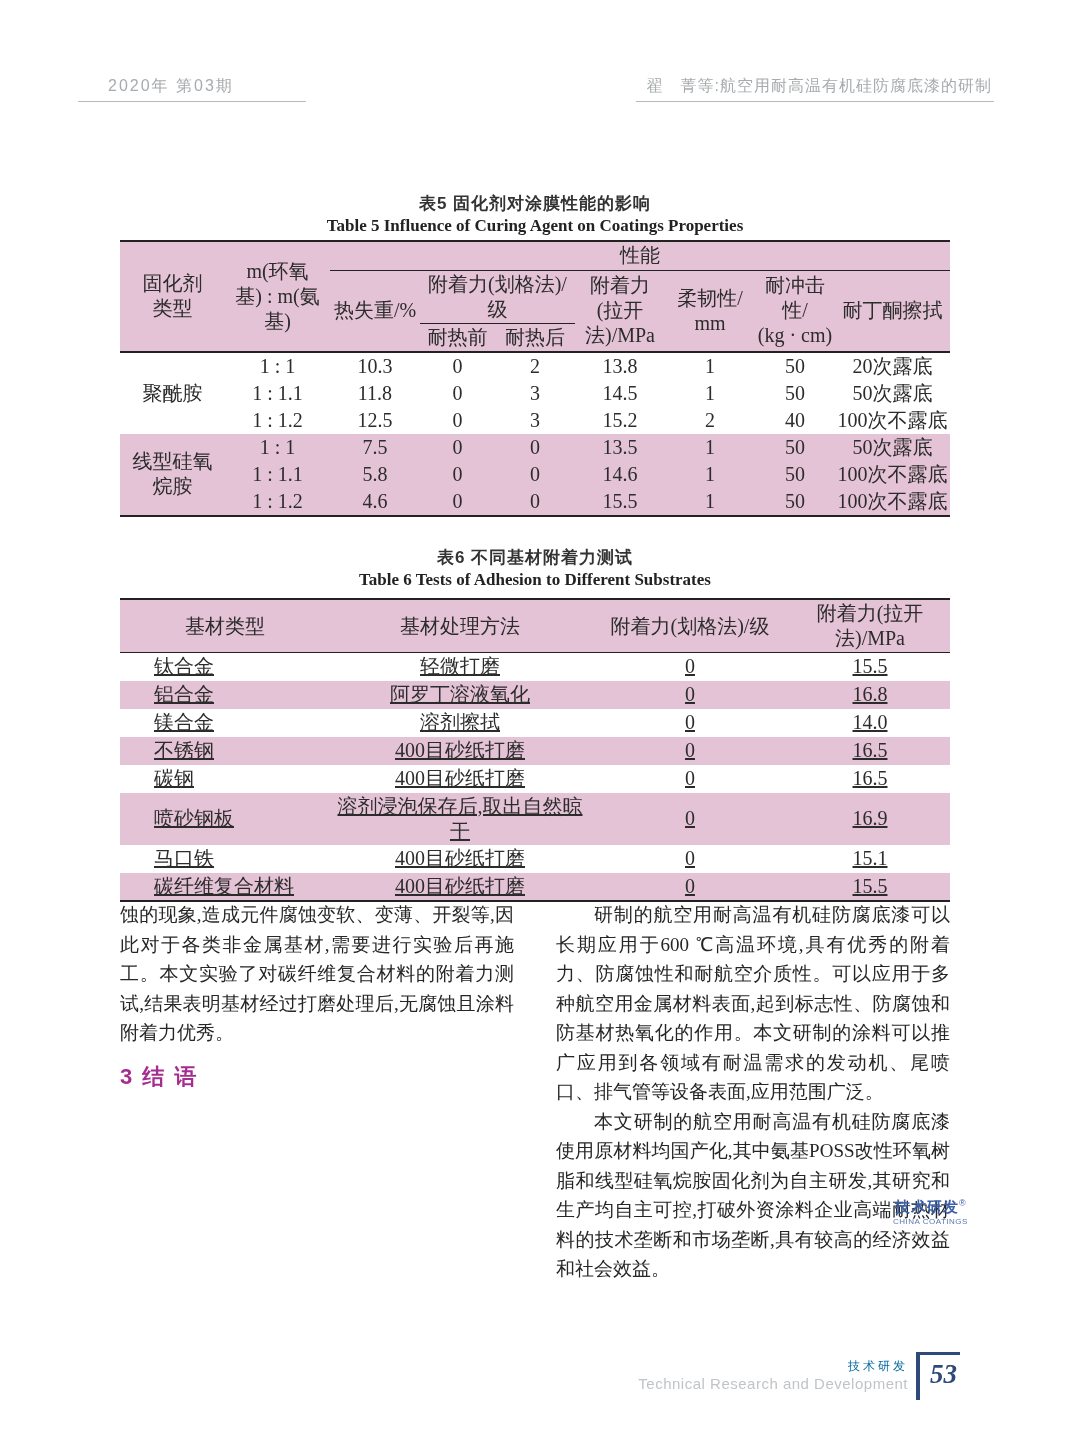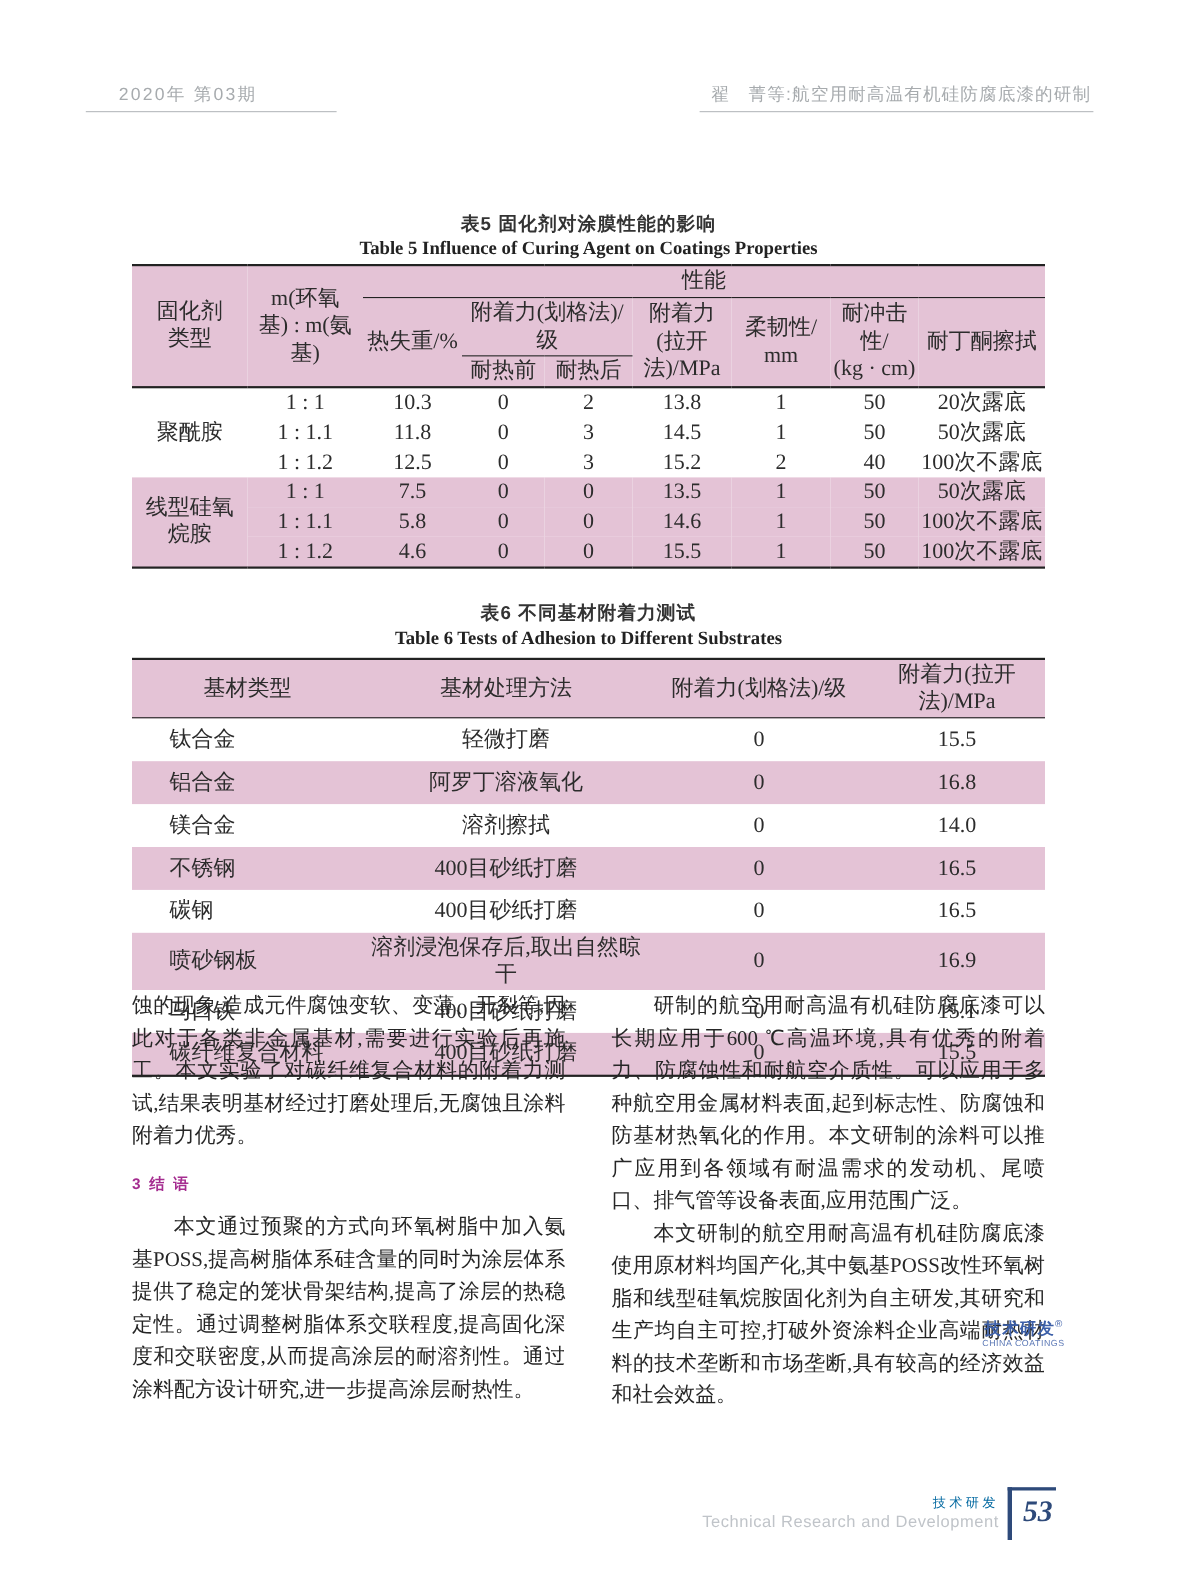--- a/index.html
+++ b/index.html
@@ -29,28 +29,28 @@
         border-top:2px solid #222; border-bottom:2px solid #222; }
   .t5 td.perf { border-bottom:1px solid #222; height:29px; }
   .t5 td.crosscut { border-bottom:1px solid #222; height:23px; }
   .t5 tr.hdr-c td { height:24px; }
   .t5 tr.dfirst td { border-top:2px solid #222; }
   .t5 tr.drow td { height:25px; }
 
   .t6 { position:absolute; left:120px; top:598px; width:830px;
         border-top:2px solid #222; border-bottom:2px solid #222; }
   .t6 tr.hdr td { height:28px; border-bottom:1px solid #222; }
-  .t6 tr.drow td { height:39px; }
+  .t6 tr.drow td { height:28px;text-decoration:underline; }
   .t6 td.cl { text-align:left; padding-left:34px; }
 
   
   .col { position:absolute; width:394px; font-size:19px; line-height:29.5px; text-align:justify; color:#262626; }
   .col p { text-align:justify; }
   .indent { text-indent:2em; }
-  .sec-head { font-family:"Liberation Sans", sans-serif; font-weight:bold; font-size:14px; color:#a52d90; letter-spacing:2px; margin:14px 0 10px 0; }
+  .sec-head { font-family:"Liberation Sans", sans-serif; font-weight:bold; font-size:22px; color:#a52d90; letter-spacing:2px; margin:14px 0 10px 0; }
 
   
   .logo { position:absolute; left:893px; top:1198px; text-align:center; color:#3c5fa8; font-family:"Liberation Sans", sans-serif; }
   .logo-zh { font-size:15px; font-weight:bold; letter-spacing:1px; }
   .logo-reg { font-size:9px; vertical-align:super; }
   .logo-en { font-size:8px; letter-spacing:0.5px; color:#5a77b5; }
 
   
   .footer { position:absolute; right:112px; top:1352px; display:flex; align-items:flex-start; }
   .footer-txt { text-align:right; margin-right:8px; padding-top:6px; font-family:"Liberation Sans", sans-serif; }
@@ -239,21 +239,20 @@
       <td class="pink">400目砂纸打磨</td>
       <td class="pink">0</td>
       <td class="pink">15.5</td>
     </tr>
   </tbody>
     </table>
 
   <div class="col" style="left:120px; top:900px;">
     <p>蚀的现象,造成元件腐蚀变软、变薄、开裂等,因此对于各类非金属基材,需要进行实验后再施工。本文实验了对碳纤维复合材料的附着力测试,结果表明基材经过打磨处理后,无腐蚀且涂料附着力优秀。</p>
     <div class="sec-head">3  结  语</div>
-    <p class="indent">本文通过预聚的方式向环氧树脂中加入氨基POSS,提高树脂体系硅含量的同时为涂层体系提供了稳定的笼状骨架结构,提高了涂层的热稳定性。通过调整树脂体系交联程度,提高固化深度和交联密度,从而提高涂层的耐溶剂性。通过涂料配方设计研究,进一步提高涂层耐热性。</p>
   </div>
 
   <div class="col" style="left:556px; top:900px;">
     <p class="indent">研制的航空用耐高温有机硅防腐底漆可以长期应用于600 ℃高温环境,具有优秀的附着力、防腐蚀性和耐航空介质性。可以应用于多种航空用金属材料表面,起到标志性、防腐蚀和防基材热氧化的作用。本文研制的涂料可以推广应用到各领域有耐温需求的发动机、尾喷口、排气管等设备表面,应用范围广泛。</p>
     <p class="indent">本文研制的航空用耐高温有机硅防腐底漆使用原材料均国产化,其中氨基POSS改性环氧树脂和线型硅氧烷胺固化剂为自主研发,其研究和生产均自主可控,打破外资涂料企业高端耐热材料的技术垄断和市场垄断,具有较高的经济效益和社会效益。</p>
   </div>
 
   <div class="logo">
     <div><span class="logo-zh">技术研发</span><span class="logo-reg">®</span></div>
     <div class="logo-en">CHINA COATINGS</div>

